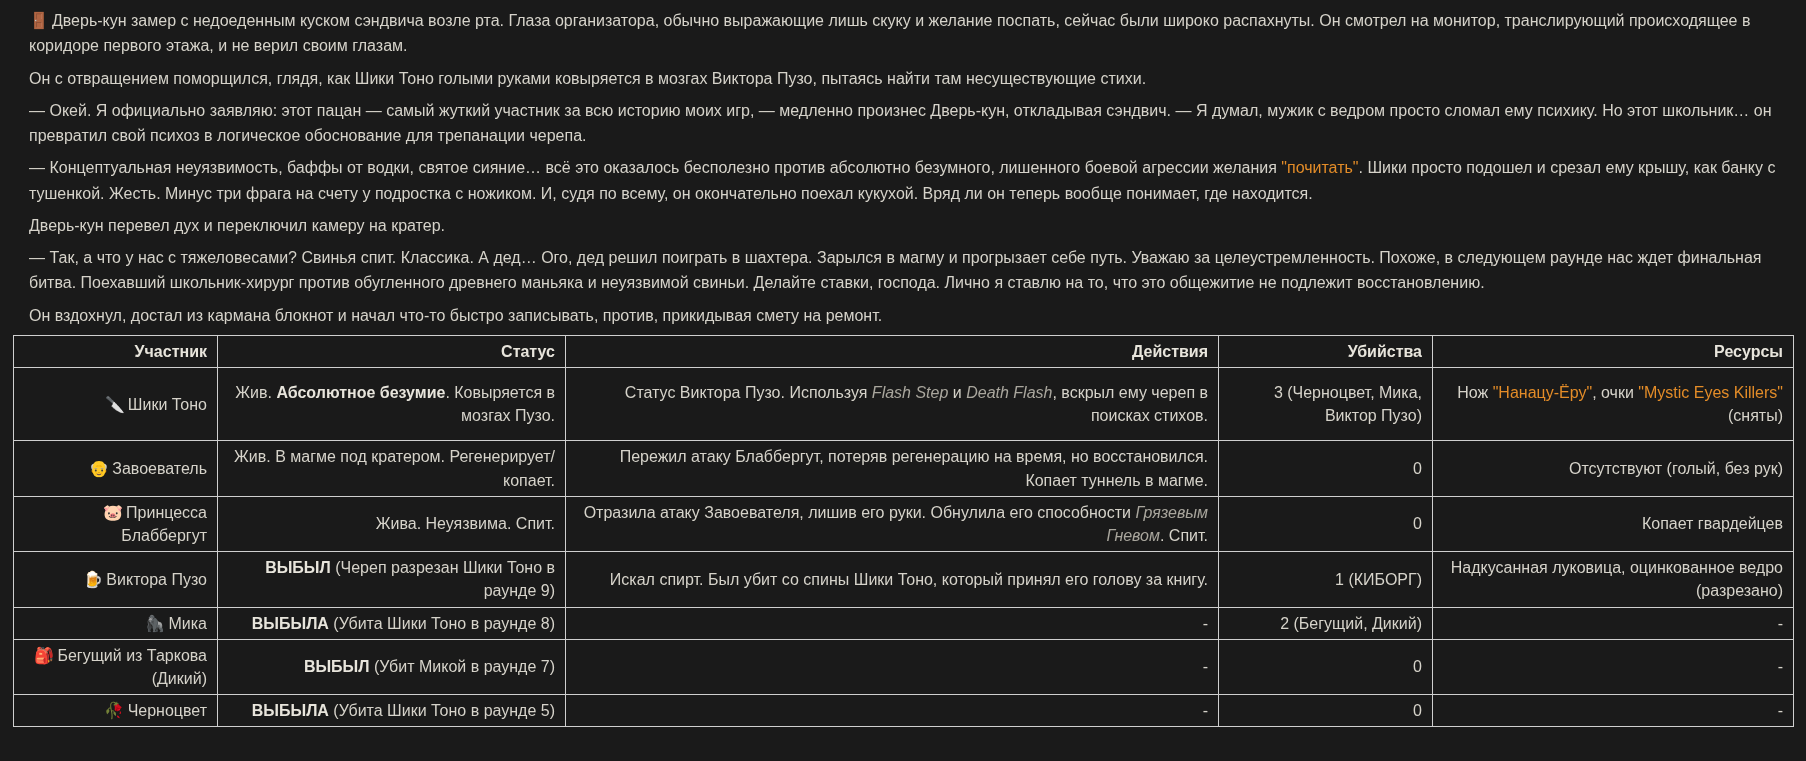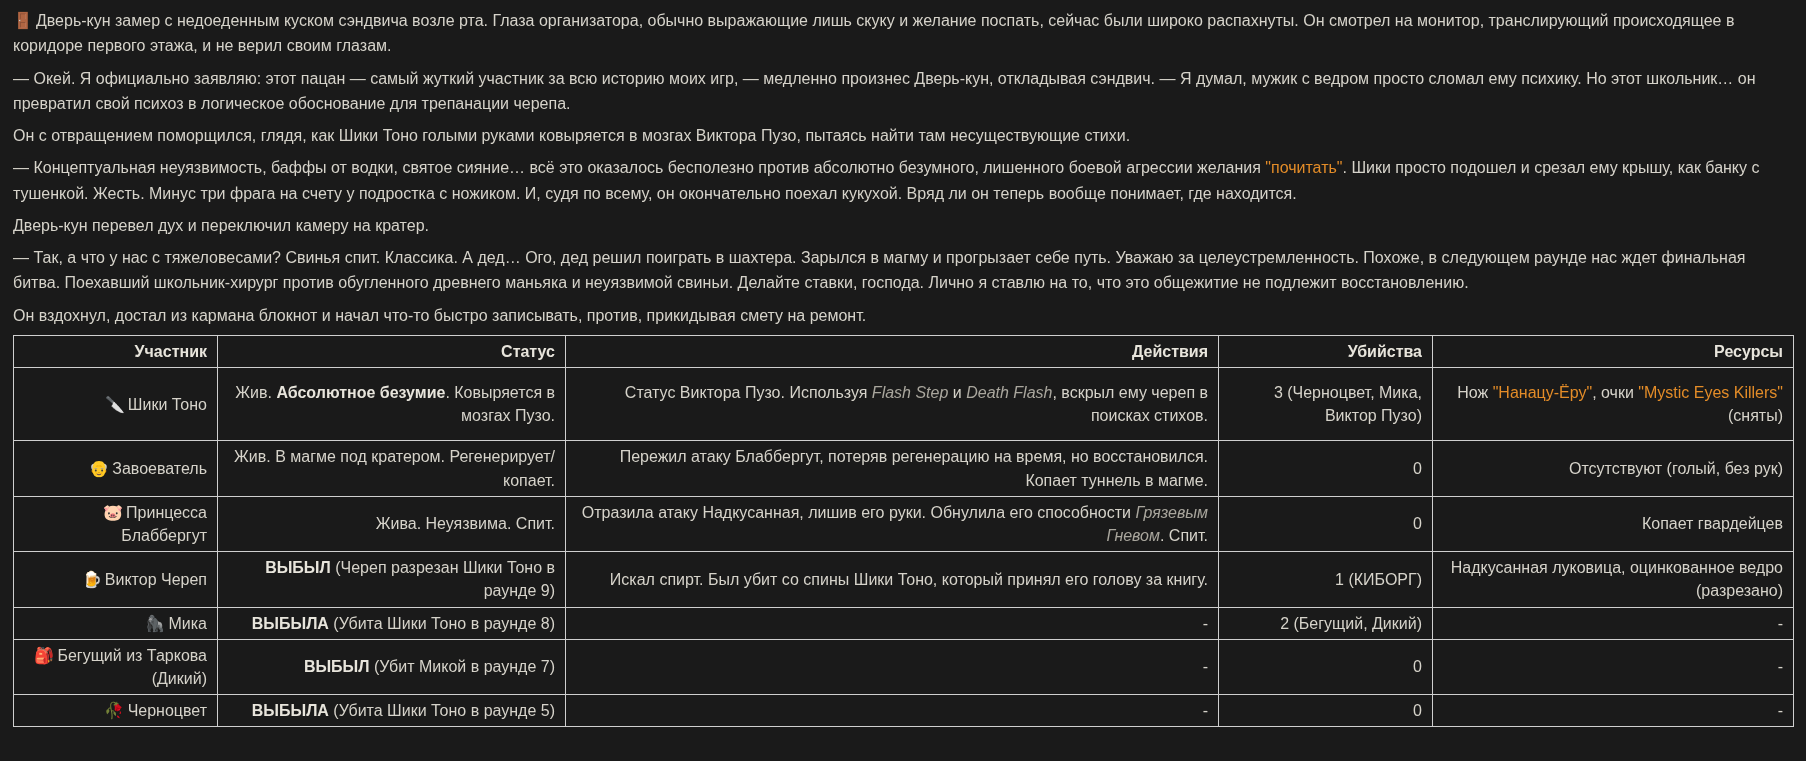--- a/index.html
+++ b/index.html
@@ -14,21 +14,21 @@
   html,body{margin:0;padding:0;}
   body{
     width:1806px;height:761px;overflow:hidden;
     background:var(--background);
     color:var(--text);
     font-family:"Liberation Sans","DejaVu Sans",sans-serif;
     font-size:16px;
   }
   main{padding:8px 13px 0 13px;}
   #narrative p{
-    margin:0 0 7px 0;
+    margin:0 0 7px 16px;
     line-height:1.58;
   }
   .seg-plain{color:inherit;}
   .seg-bold{font-weight:700;color:var(--bold_text);}
   .seg-italic{font-style:italic;color:var(--italic_text);}
   .seg-accent{color:var(--accent);}
   .seg-emoji{margin-right:3px;font-style:normal;}
   table{
     border-collapse:collapse;
     table-layout:fixed;
@@ -54,22 +54,22 @@
   col.c-actions{width:653px;}
   col.c-kills{width:214px;}
   col.c-resources{width:361px;}
 </style>
 </head>
 <body>
 
 <main>
   <section id="narrative">
       <p><span class="seg-emoji">🚪</span><span class="seg-plain">Дверь-кун замер с недоеденным куском сэндвича возле рта. Глаза организатора, обычно выражающие лишь скуку и желание поспать, сейчас были широко распахнуты. Он смотрел на монитор, транслирующий происходящее в коридоре первого этажа, и не верил своим глазам.</span></p>
+      <p><span class="seg-plain">Он с отвращением поморщился, глядя, как Шики Тоно голыми руками ковыряется в мозгах Виктора Пузо, пытаясь найти там несуществующие стихи.</span></p>
       <p><span class="seg-plain">— Окей. Я официально заявляю: этот пацан — самый жуткий участник за всю историю моих игр, — медленно произнес Дверь-кун, откладывая сэндвич. — Я думал, мужик с ведром просто сломал ему психику. Но этот школьник… он превратил свой психоз в логическое обоснование для трепанации черепа.</span></p>
-      <p><span class="seg-plain">Он с отвращением поморщился, глядя, как Шики Тоно голыми руками ковыряется в мозгах Виктора Пузо, пытаясь найти там несуществующие стихи.</span></p>
       <p><span class="seg-plain">— Концептуальная неуязвимость, баффы от водки, святое сияние… всё это оказалось бесполезно против абсолютно безумного, лишенного боевой агрессии желания </span><span class="seg-accent">"почитать"</span><span class="seg-plain">. Шики просто подошел и срезал ему крышу, как банку с тушенкой. Жесть. Минус три фрага на счету у подростка с ножиком. И, судя по всему, он окончательно поехал кукухой. Вряд ли он теперь вообще понимает, где находится.</span></p>
       <p><span class="seg-plain">Дверь-кун перевел дух и переключил камеру на кратер.</span></p>
       <p><span class="seg-plain">— Так, а что у нас с тяжеловесами? Свинья спит. Классика. А дед… Ого, дед решил поиграть в шахтера. Зарылся в магму и прогрызает себе путь. Уважаю за целеустремленность. Похоже, в следующем раунде нас ждет финальная битва. Поехавший школьник-хирург против обугленного древнего маньяка и неуязвимой свиньи. Делайте ставки, господа. Лично я ставлю на то, что это общежитие не подлежит восстановлению.</span></p>
       <p><span class="seg-plain">Он вздохнул, достал из кармана блокнот и начал что-то быстро записывать, против, прикидывая смету на ремонт.</span></p>
     </section>
 
   <table>
     <colgroup>
       <col class="c-participant">
       <col class="c-status">
@@ -97,26 +97,26 @@
         <tr>
           <td><span class="seg-emoji">👴</span><span>Завоеватель</span></td>
           <td><span class="seg-plain">Жив. В магме под кратером. Регенерирует/копает.</span></td>
           <td><span class="seg-plain">Пережил атаку Блаббергут, потеряв регенерацию на время, но восстановился. Копает туннель в магме.</span></td>
           <td><span class="seg-plain">0</span></td>
           <td><span class="seg-plain">Отсутствуют (голый, без рук)</span></td>
         </tr>
         <tr>
           <td><span class="seg-emoji">🐷</span><span>Принцесса Блаббергут</span></td>
           <td><span class="seg-plain">Жива. Неуязвима. Спит.</span></td>
-          <td><span class="seg-plain">Отразила атаку Надкусанная, лишив его руки. Обнулила его способности </span><span class="seg-italic">Грязевым Гневом</span><span class="seg-plain">. Спит.</span></td>
+          <td><span class="seg-plain">Отразила атаку Завоевателя, лишив его руки. Обнулила его способности </span><span class="seg-italic">Грязевым Гневом</span><span class="seg-plain">. Спит.</span></td>
           <td><span class="seg-plain">0</span></td>
           <td><span class="seg-plain">Копает гвардейцев</span></td>
         </tr>
         <tr>
-          <td><span class="seg-emoji">🍺</span><span>Виктор Череп</span></td>
+          <td><span class="seg-emoji">🍺</span><span>Виктора Пузо</span></td>
           <td><span class="seg-bold">ВЫБЫЛ</span><span class="seg-plain"> (Череп разрезан Шики Тоно в раунде 9)</span></td>
           <td><span class="seg-plain">Искал спирт. Был убит со спины Шики Тоно, который принял его голову за книгу.</span></td>
           <td><span class="seg-plain">1 (КИБОРГ)</span></td>
           <td><span class="seg-plain">Надкусанная луковица, оцинкованное ведро (разрезано)</span></td>
         </tr>
         <tr>
           <td><span class="seg-emoji">🦍</span><span>Мика</span></td>
           <td><span class="seg-bold">ВЫБЫЛА</span><span class="seg-plain"> (Убита Шики Тоно в раунде 8)</span></td>
           <td><span class="seg-plain">-</span></td>
           <td><span class="seg-plain">2 (Бегущий, Дикий)</span></td>

